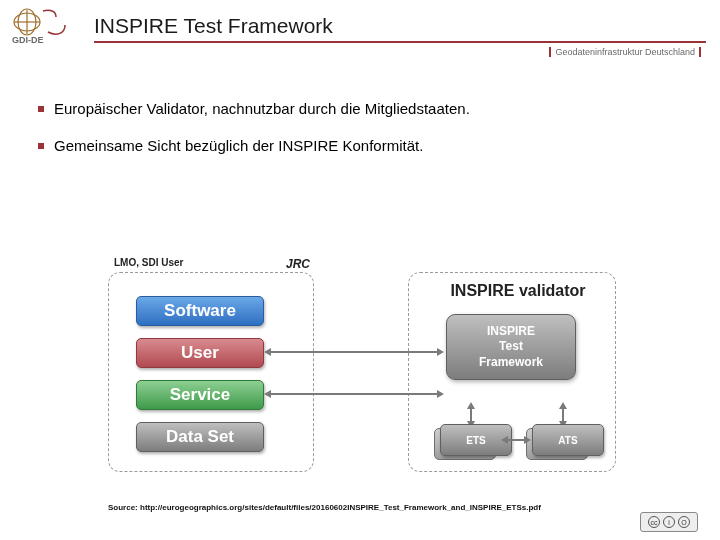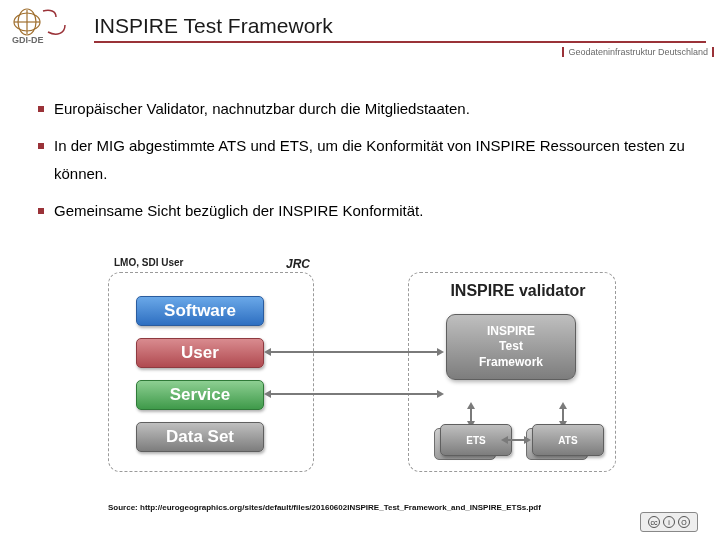--- a/index.html
+++ b/index.html
@@ -18,21 +18,21 @@
   }
   .title {
     font-size: 21px; font-weight: 400;
     color: #1a1a1a;
   }
   .title-underline {
     border-bottom: 2px solid #9a3238;
     margin-top: 3px;
   }
   .tagline-wrap {
-    position: absolute; right: 6px; top: 47px;
+    position: absolute; right: 19px; top: 47px;
     border-left: 2px solid #9a3238;
     border-right: 2px solid #9a3238;
     padding: 0 4px;
     font-size: 9px;
     color: #696969;
   }
   .bullets {
     position: absolute; left: 38px; top: 95px; right: 24px;
   }
   .bullets li {
@@ -194,21 +194,20 @@
 </div>
 
 <div class="title-wrap">
   <div class="title">INSPIRE Test Framework</div>
   <div class="title-underline"></div>
 </div>
 <div class="tagline-wrap">Geodateninfrastruktur Deutschland</div>
 
 <ul class="bullets">
   <li>Europäischer Validator, nachnutzbar durch die Mitgliedstaaten.</li>
-  <li>In der MIG abgestimmte ATS und ETS, um die Konformität von INSPIRE Ressourcen testen zu können.</li>
   <li>Gemeinsame Sicht bezüglich der INSPIRE Konformität.</li>
 </ul>
 
 <div class="diagram">
   <div class="box-label-left">LMO, SDI User</div>
   <div class="box-label-right">JRC</div>
   <div class="dash-box box-left"></div>
   <div class="dash-box box-right"></div>
   <div class="box-label-valid">INSPIRE validator</div>
 

